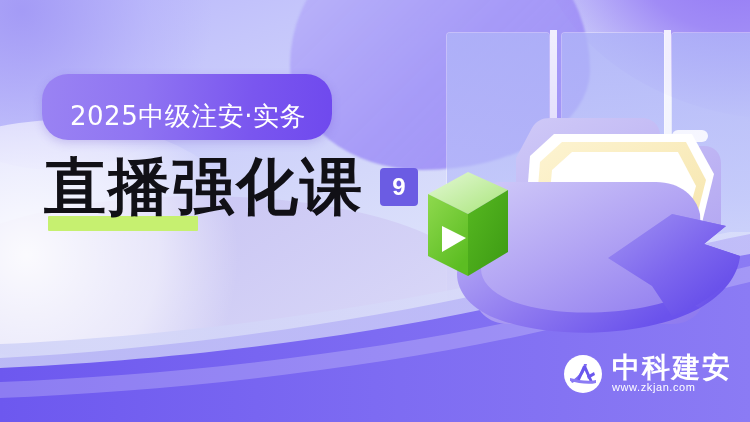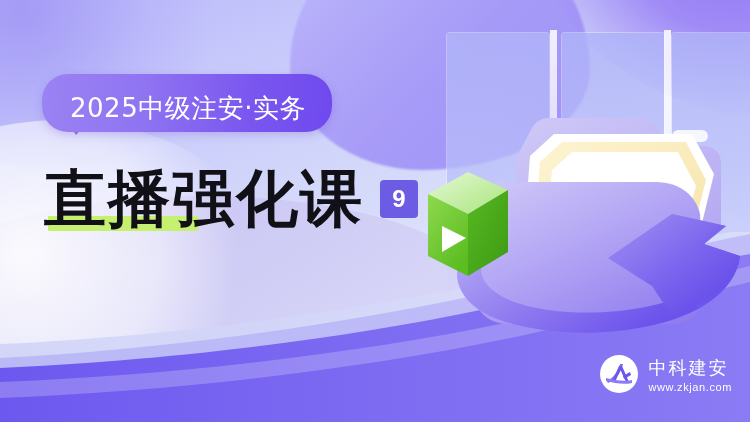--- a/index.html
+++ b/index.html
@@ -74,21 +74,21 @@
   }
 
   
   .swoosh { position: absolute; left: 0; bottom: 0; width: 750px; height: 190px; }
 
   
   .pill {
     position: absolute;
     left: 42px; top: 74px;
     height: 48px;
-    padding: 10px 26px 0 28px;
+    padding: 18px 26px 0 28px;
     display: flex; align-items: center;
     border-radius: 26px;
     background: linear-gradient(95deg, #9a83f3 0%, #8f74f2 35%, #7a56ef 72%, #6f49ee 100%);
     box-shadow: 0 3px 10px rgba(95,65,200,0.22);
   }
   .pill-text {
     color: #ffffff;
     font-size: 26px;
     letter-spacing: 0.5px;
     white-space: nowrap;
@@ -115,21 +115,21 @@
   .title-line {
     position: relative;
     color: #111016;
     font-family: "DejaVu Serif", "Liberation Serif", serif;
     font-weight: 700;
     font-size: 62px;
     line-height: 70px;
     letter-spacing: 2px;
     white-space: nowrap;
   }
-  .title-row2 { display: flex; align-items: center; gap: 16px; margin-top: 12px; }
+  .title-row2 { display: flex; align-items: center; gap: 16px; }
   .num-badge {
     width: 38px; height: 38px;
     background: #6b5ce3;
     border-radius: 4px;
     display: flex; align-items: center; justify-content: center;
     color: #ffffff;
     font-family: "Liberation Sans", sans-serif;
     font-weight: 700;
     font-size: 24px;
     line-height: 1;
@@ -138,22 +138,22 @@
   
   .logo {
     position: absolute;
     right: 18px; bottom: 28px;
     display: flex; align-items: center; gap: 9px;
   }
   .logo-mark { width: 40px; height: 40px; display: block; }
   .logo-txt { display: flex; flex-direction: column; justify-content: center; }
   .logo-name {
     color: #ffffff;
-    font-size: 18px;
-    font-weight: 400;
+    font-size: 28px;
+    font-weight: 700;
     letter-spacing: 2px;
     line-height: 25px;
     font-family: "DejaVu Sans", "Liberation Sans", sans-serif;
   }
   .logo-url {
     color: #ffffff;
     font-size: 11px;
     letter-spacing: 0.6px;
     line-height: 14px;
     font-family: "Liberation Sans", sans-serif;

